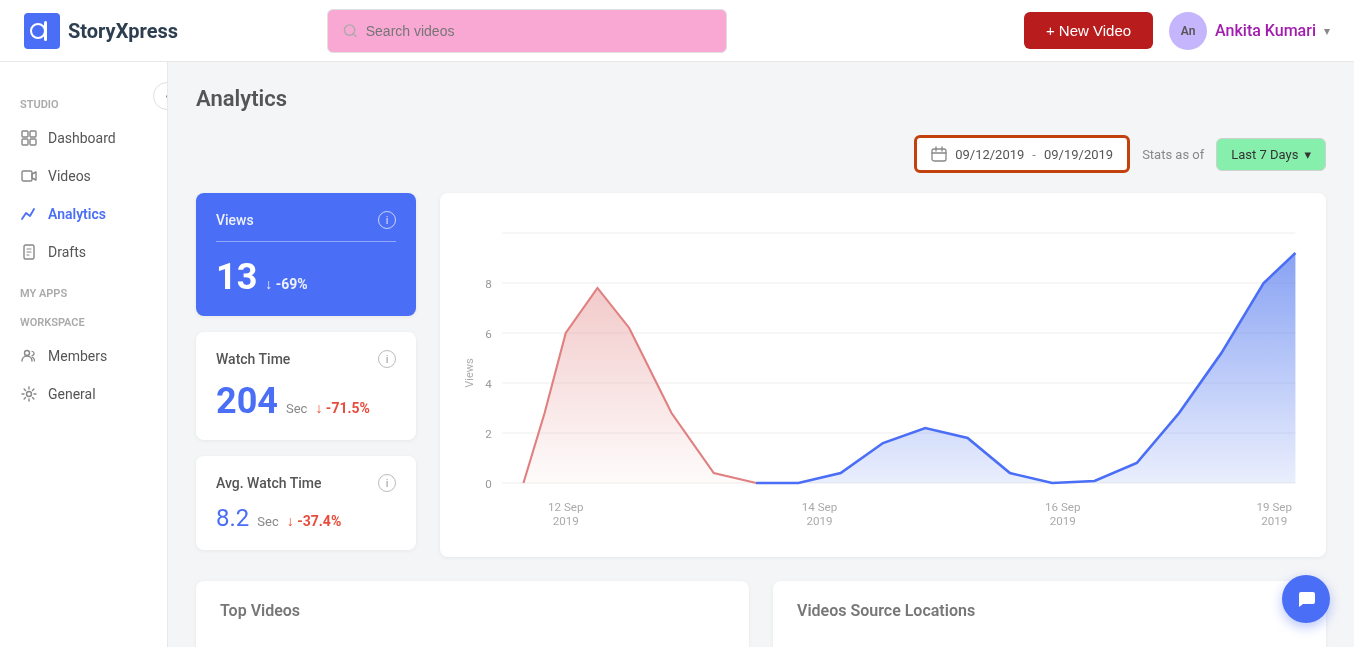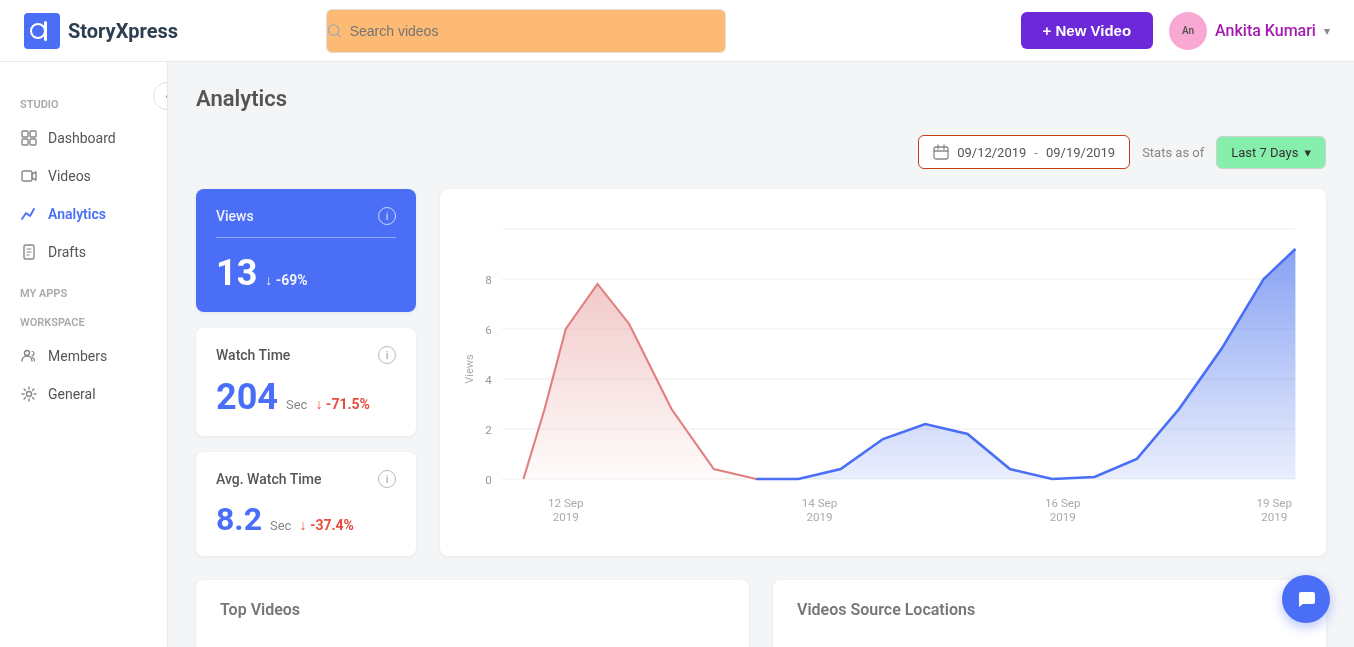--- a/index.html
+++ b/index.html
@@ -9,38 +9,38 @@
     .header {
       display: flex; align-items: center; background: #fff;
       padding: 0 24px; height: 62px; border-bottom: 1px solid #e8e8e8;
       position: fixed; top: 0; left: 0; right: 0; z-index: 100;
     }
     .logo { display: flex; align-items: center; gap: 8px; text-decoration: none; }
     .logo-icon { width: 36px; height: 36px; }
     .logo-text { font-size: 20px; font-weight: 700; color: #2c3e50; }
     .search-bar {
       flex: 1; max-width: 400px; margin: 0 auto;
-      display: flex; align-items: center; background: #fdba74;
-      border: 1px solid #e0e0e0; border-radius: 6px; padding: 0 0; height: 44px;
+      display: flex; align-items: center; background: #f9a8d4;
+      border: 1px solid #e0e0e0; border-radius: 6px; padding: 0 15px; height: 44px;
     }
     .search-bar input {
       border: none; background: transparent; outline: none;
       font-size: 14px; color: #666; width: 100%; margin-left: 8px;
     }
     .header-right { display: flex; align-items: center; gap: 16px; margin-left: auto; }
     .new-video-btn {
       display: flex; align-items: center; gap: 6px;
-      background: #6d28d9; color: #fff; border: none; border-radius: 6px;
-      padding: 10px 22px; font-size: 15px; font-weight: 700; cursor: pointer;
+      background: #b91c1c; color: #fff; border: none; border-radius: 6px;
+      padding: 10px 22px; font-size: 15px; font-weight: 400; cursor: pointer;
     }
     .user-menu { display: flex; align-items: center; gap: 8px; cursor: pointer; }
     .avatar {
-      width: 38px; height: 38px; border-radius: 50%; background: #f9a8d4;
+      width: 38px; height: 38px; border-radius: 50%; background: #c4b5fd;
       display: flex; align-items: center; justify-content: center;
-      font-size: 10px; font-weight: 600; color: #555;
+      font-size: 12px; font-weight: 600; color: #555;
     }
     .user-name { font-size: 16px; font-weight: 500; color: #a21caf; }
     .chevron-down { font-size: 12px; color: #888; }
 
     
     .layout { display: flex; margin-top: 62px; min-height: calc(100vh - 62px); }
 
     
     .sidebar {
       width: 168px; background: #fff; border-right: 1px solid #e8e8e8;
@@ -71,21 +71,21 @@
 
     .page-title { font-size: 22px; font-weight: 600; color: #555; margin-bottom: 24px; }
 
     
     .filter-row {
       display: flex; align-items: center; justify-content: flex-end;
       gap: 12px; margin-bottom: 20px;
     }
     .date-range {
       display: flex; align-items: center; gap: 8px;
-      background: #fff; border: 1px solid #c2410c; border-radius: 6px;
+      background: #fff; border: 3px solid #c2410c; border-radius: 6px;
       padding: 8px 14px; font-size: 13px; color: #555;
     }
     .date-range-sep { color: #888; }
     .stats-label { font-size: 13px; color: #888; }
     .period-select {
       display: flex; align-items: center; gap: 6px;
       background: #86efac; border: 1px solid #d0d0d0; border-radius: 6px;
       padding: 8px 14px; font-size: 13px; color: #333; cursor: pointer;
     }
 
@@ -106,21 +106,21 @@
     .info-icon-dark { width: 18px; height: 18px; border-radius: 50%; border: 1.5px solid #bbb; display: flex; align-items: center; justify-content: center; font-size: 11px; color: #999; cursor: pointer; }
     .card-divider { border: none; border-top: 1px solid rgba(255,255,255,0.4); margin-bottom: 14px; }
     .card-value-row { display: flex; align-items: baseline; gap: 8px; }
     .card-value-big { font-size: 36px; font-weight: 700; }
     .card.blue .card-value-big { color: #fff; }
     .card-unit { font-size: 13px; color: #888; }
     .card-change { font-size: 14px; font-weight: 700; }
     .card-change.down-blue { color: rgba(255,255,255,0.9); }
     .card-change.down-red { color: #e74c3c; }
     .card-value-blue { font-size: 36px; font-weight: 700; color: #4a6ef5; }
-    .card-value-blue2 { font-size: 32px; font-weight: 700; color: #4a6ef5; }
+    .card-value-blue2 { font-size: 24px; font-weight: 400; color: #4a6ef5; }
 
     
     .chart-area {
       flex: 1; background: #fff; border-radius: 8px; padding: 20px;
       box-shadow: 0 1px 4px rgba(0,0,0,0.06); min-height: 360px;
       position: relative;
     }
 
     
     .bottom-row { display: flex; gap: 24px; margin-top: 24px; }

